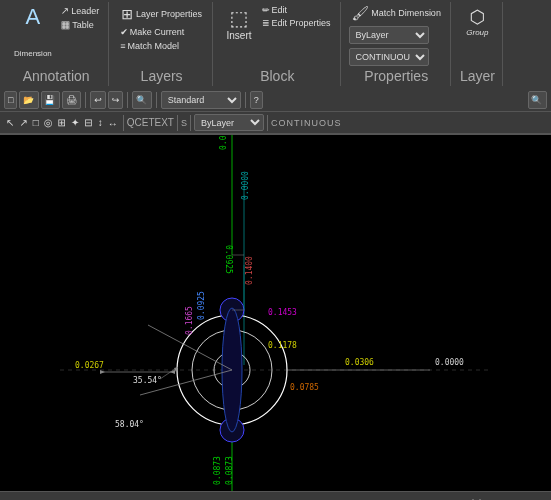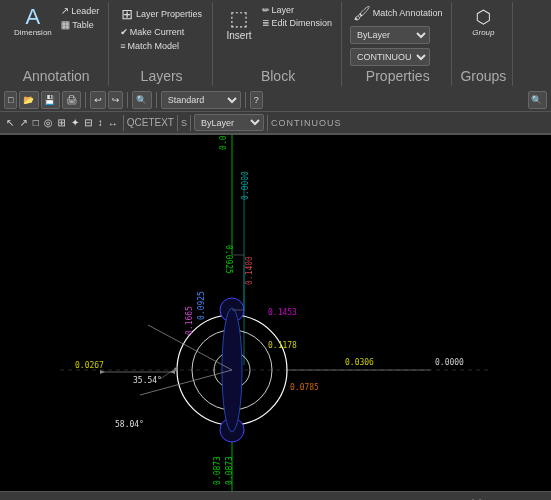--- a/index.html
+++ b/index.html
@@ -37,21 +37,21 @@
 </head>
 <body>
 
 <div class="ribbon">
   <div class="ribbon-top">
 
     <div class="ribbon-group">
       <div class="ribbon-group-inner">
         <div class="ribbon-btn">
           <span class="icon" style="font-size:22px;color:#aaddff;">A</span>
-          <span style="font-size:8px;">Dimension</span>
+          <span style="font-size:8px;margin-top:21px;">Dimension</span>
         </div>
         <div style="display:flex;flex-direction:column;gap:1px;">
           <div class="ribbon-btn-small">
             <span style="font-size:10px;">↗</span>
             <span>Leader</span>
           </div>
           <div class="ribbon-btn-small">
             <span style="font-size:10px;">▦</span>
             <span>Table</span>
           </div>
@@ -80,56 +80,56 @@
 
     <div class="ribbon-group">
       <div class="ribbon-group-inner">
         <div class="ribbon-btn">
           <span style="font-size:20px;">⬚</span>
           <span style="font-size:10px;">Insert</span>
         </div>
         <div style="display:flex;flex-direction:column;gap:1px;">
           <div class="ribbon-btn-small">
             <span>✏</span>
-            <span>Layer</span>
+            <span>Edit</span>
           </div>
           <div class="ribbon-btn-small">
             <span>≣</span>
-            <span>Edit Dimension</span>
+            <span>Edit Properties</span>
           </div>
         </div>
       </div>
       <div class="ribbon-group-label">Block</div>
     </div>
 
     <div class="ribbon-group">
       <div class="ribbon-group-inner" style="flex-direction:column;">
         <div class="ribbon-btn-small">
           <span style="font-size:14px;">🖌</span>
-          <span>Match Annotation</span>
+          <span>Match Dimension</span>
         </div>
 
         <select class="toolbar-select" style="margin-top:2px;width:80px;">
           <option>ByLayer</option>
         </select>
         <select class="toolbar-select" style="margin-top:2px;width:80px;">
           <option>CONTINUOUS</option>
         </select>
       </div>
       <div class="ribbon-group-label">Properties</div>
     </div>
 
     <div class="ribbon-group">
       <div class="ribbon-group-inner">
         <div class="ribbon-btn">
           <span style="font-size:18px;">⬡</span>
           <span style="font-size:8px;font-style:italic;">Group</span>
         </div>
       </div>
-      <div class="ribbon-group-label">Groups</div>
+      <div class="ribbon-group-label">Layer</div>
     </div>
 
   </div>
 
   <div class="toolbar">
     <button class="toolbar-btn">□</button>
     <button class="toolbar-btn">📂</button>
     <button class="toolbar-btn">💾</button>
     <button class="toolbar-btn">🖨</button>
     <div class="toolbar-sep"></div>

